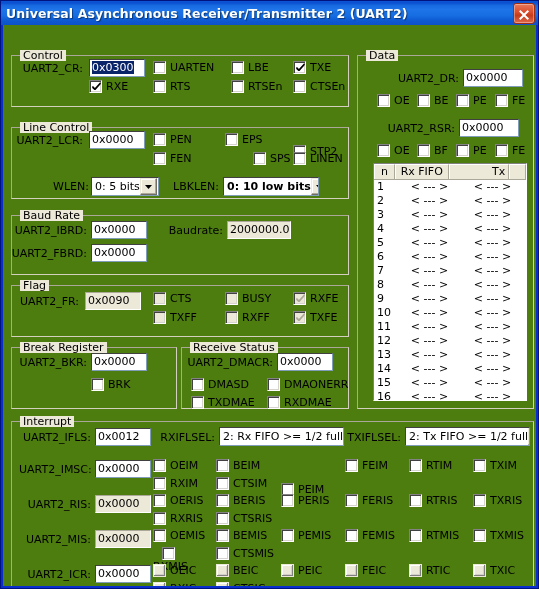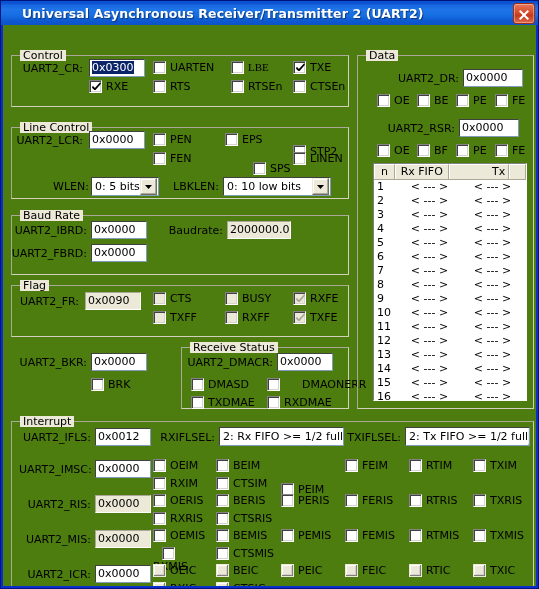--- a/index.html
+++ b/index.html
@@ -34,21 +34,20 @@
     position: relative;
   }
   #title-text {
     color: #ffffff;
     font-weight: bold;
     font-size: 12.5px;
     letter-spacing: 0.1px;
     text-shadow: 1px 1px 1px rgba(0,0,0,0.45);
     white-space: nowrap;
     font-family: "DejaVu Sans", "Liberation Sans", sans-serif;
-    margin-left: 16px;
   }
   #close-button {
     position: absolute;
     right: 3px; top: 2px;
     width: 20px; height: 19px;
     border-radius: 3px;
     background: linear-gradient(to bottom, #e8795c 0%, #d84a2a 45%, #c33c1c 60%, #e06a4a 100%);
     border: 1px solid #9c2d12;
     box-shadow: inset 0 0 0 1px rgba(255,255,255,0.35);
     display: flex; align-items: center; justify-content: center;
@@ -236,21 +235,21 @@
 
   <div class="group" style="left:8px;top:30px;width:338px;height:52px;">
         <div class="legend">Control</div>
       </div>
       <div class="lbl r" style="left:18px;top:37px;width:62px;">UART2_CR:</div>
       <div class="field" style="left:86px;top:34px;width:56px;"><span class="sel">0x0300</span></div>
       <div class="cb" style="left:150px;top:36px;">
         <span class="box"></span>
         <span>UARTEN</span>
       </div>
-      <div class="cb" style="left:228px;top:36px;font-family:Liberation Serif, serif;">
+      <div class="cb" style="left:228px;top:36px;">
         <span class="box"></span>
         <span>LBE</span>
       </div>
       <div class="cb" style="left:290px;top:36px;">
         <span class="box">
           <svg class="chk" viewBox="0 0 11 11">
             <path d="M1.2 5.2 L1.2 6.9 L3.4 9.1 L4.5 9.1 L9.8 3.1 L9.8 1.6 L8.9 1.6 L3.9 7.0 L2.3 5.2 Z" fill="#000000"></path>
           </svg>
         </span>
         <span>TXE</span>
@@ -289,39 +288,39 @@
         <span>EPS</span>
       </div>
       <div class="cb" style="left:290px;top:120px;">
         <span class="box"></span>
         <span>STP2</span>
       </div>
       <div class="cb" style="left:150px;top:127px;">
         <span class="box"></span>
         <span>FEN</span>
       </div>
-      <div class="cb" style="left:222px;top:137px;padding-left:28px;">
+      <div class="cb" style="left:222px;top:127px;padding-left:28px;">
         <span class="box"></span>
         <span>SPS</span>
       </div>
       <div class="cb" style="left:290px;top:127px;">
         <span class="box"></span>
         <span>LINEN</span>
       </div>
       <div class="lbl r" style="left:40px;top:155px;width:46px;">WLEN:</div>
       <div class="combo" style="left:88px;top:152px;width:68px;">
         <span class="ctext">0: 5 bits</span>
         <span class="cbtn">
           <svg width="7" height="4" viewBox="0 0 7 4">
             <path d="M0 0 L7 0 L3.5 4 Z" fill="#000"></path>
           </svg>
         </span>
       </div>
       <div class="lbl r" style="left:162px;top:155px;width:54px;">LBKLEN:</div>
-      <div class="combo" style="left:220px;top:152px;width:108px;">
+      <div class="combo" style="left:220px;top:152px;width:96px;font-weight:bold;">
         <span class="ctext">0:  10 low bits</span>
         <span class="cbtn">
           <svg width="7" height="4" viewBox="0 0 7 4">
             <path d="M0 0 L7 0 L3.5 4 Z" fill="#000"></path>
           </svg>
         </span>
       </div>
       <div class="group" style="left:8px;top:190px;width:338px;height:60px;">
         <div class="legend">Baud Rate</div>
       </div>
@@ -361,36 +360,39 @@
         <span>RXFF</span>
       </div>
       <div class="cb dis" style="left:290px;top:286px;">
         <span class="box">
           <svg class="chk" viewBox="0 0 11 11">
             <path d="M1.2 5.2 L1.2 6.9 L3.4 9.1 L4.5 9.1 L9.8 3.1 L9.8 1.6 L8.9 1.6 L3.9 7.0 L2.3 5.2 Z" fill="#aca899"></path>
           </svg>
         </span>
         <span>TXFE</span>
       </div>
+      <div class="group" style="left:8px;top:322px;width:166px;height:62px;">
+        <div class="legend">Break Register</div>
+      </div>
       <div class="lbl r" style="left:8px;top:331px;width:76px;">UART2_BKR:</div>
       <div class="field" style="left:88px;top:328px;width:56px;">0x0000</div>
       <div class="cb" style="left:88px;top:353px;">
         <span class="box"></span>
         <span>BRK</span>
       </div>
       <div class="group" style="left:178px;top:322px;width:168px;height:62px;">
         <div class="legend">Receive Status</div>
       </div>
       <div class="lbl r" style="left:184px;top:331px;width:86px;">UART2_DMACR:</div>
       <div class="field" style="left:274px;top:328px;width:56px;">0x0000</div>
       <div class="cb" style="left:188px;top:353px;">
         <span class="box"></span>
         <span>DMASD</span>
       </div>
-      <div class="cb" style="left:264px;top:353px;gap:18px;">
+      <div class="cb" style="left:264px;top:353px;">
         <span class="box"></span>
         <span>DMAONERR</span>
       </div>
       <div class="cb" style="left:188px;top:371px;">
         <span class="box"></span>
         <span>TXDMAE</span>
       </div>
       <div class="cb" style="left:264px;top:371px;">
         <span class="box"></span>
         <span>RXDMAE</span>

